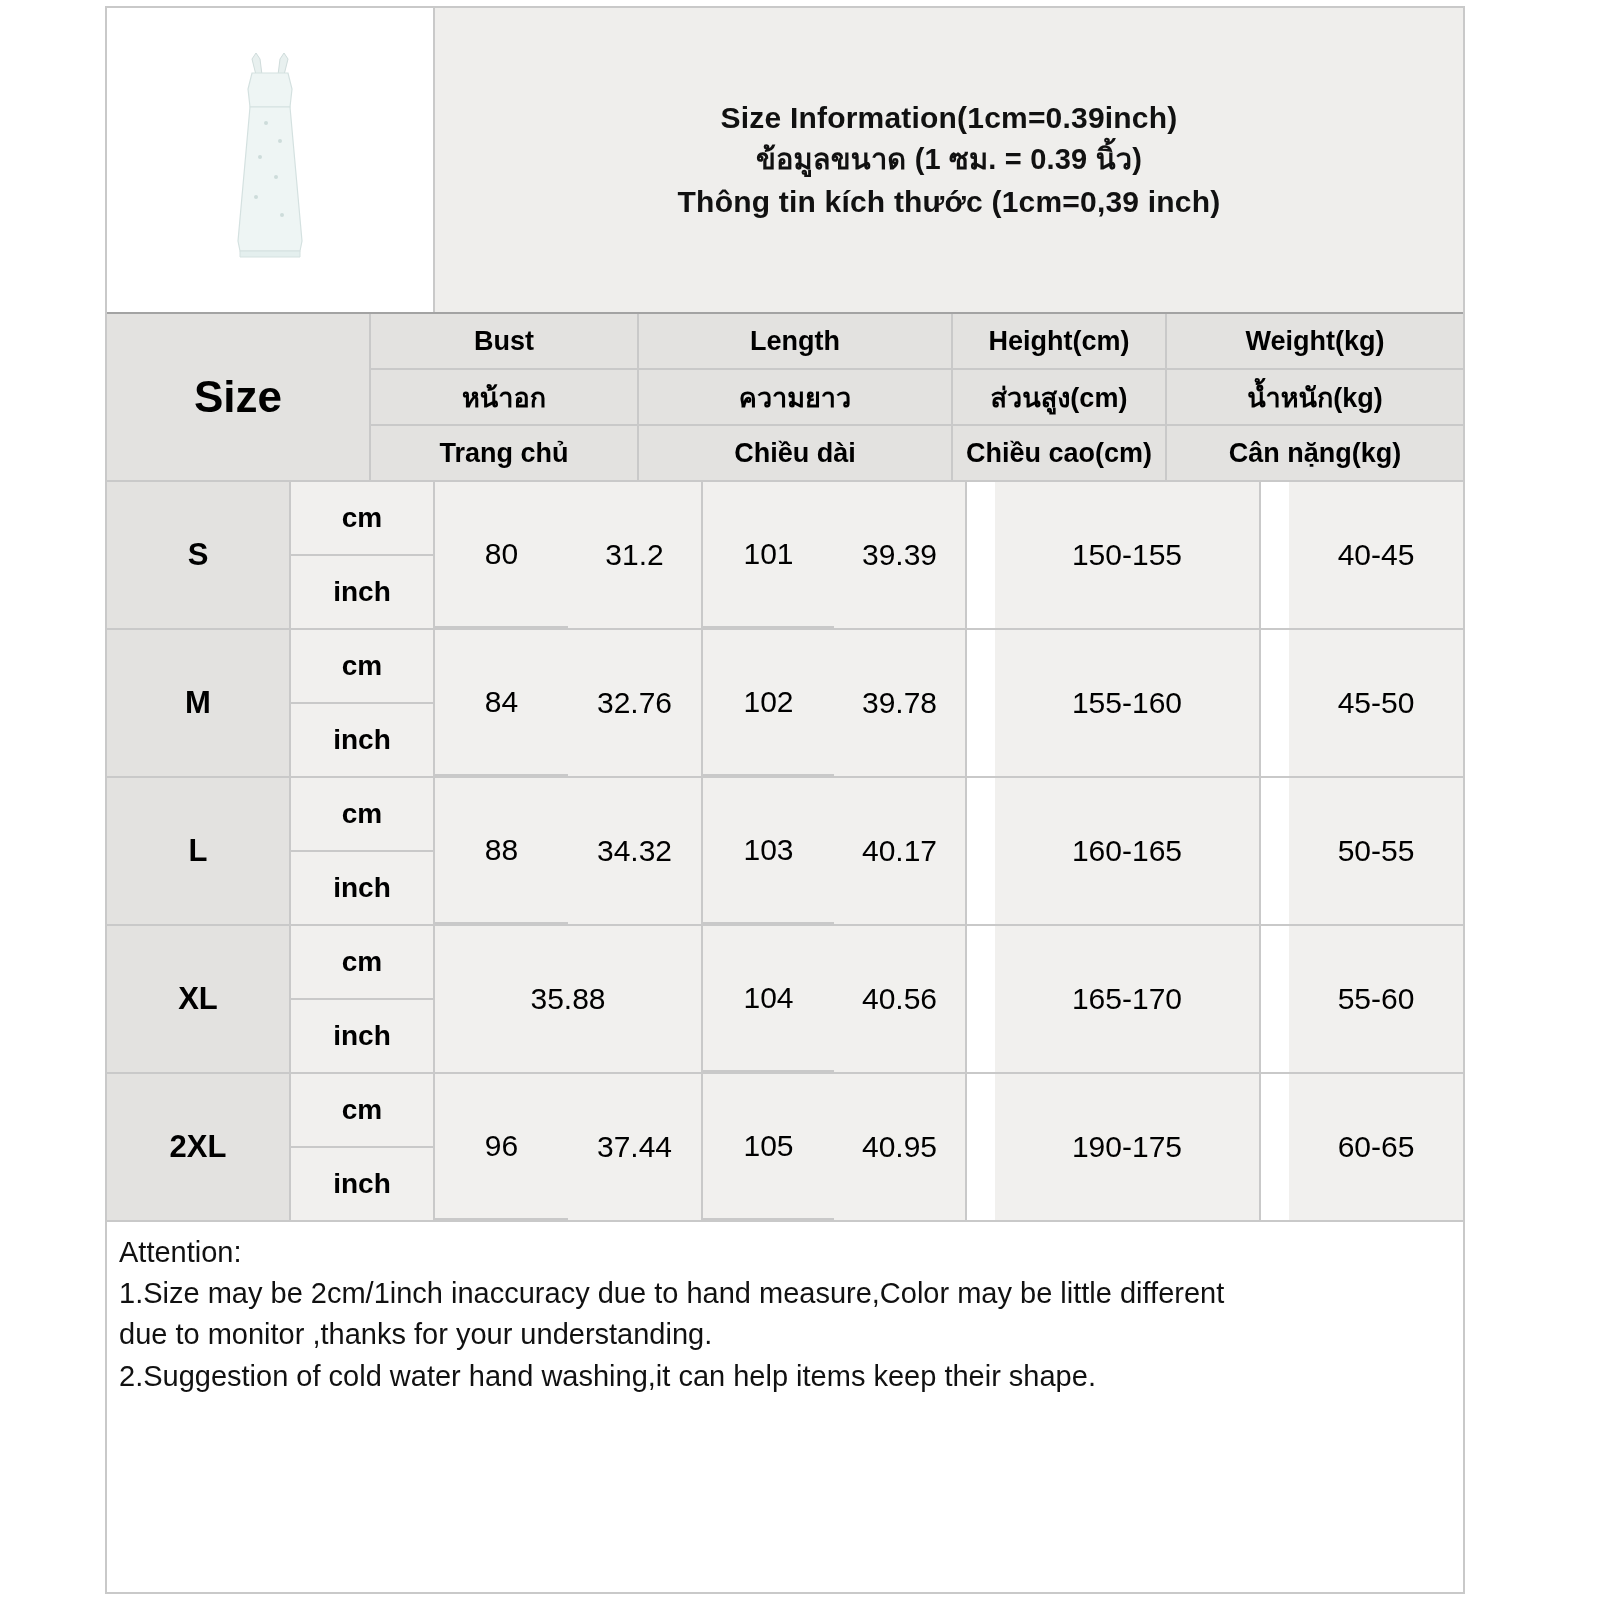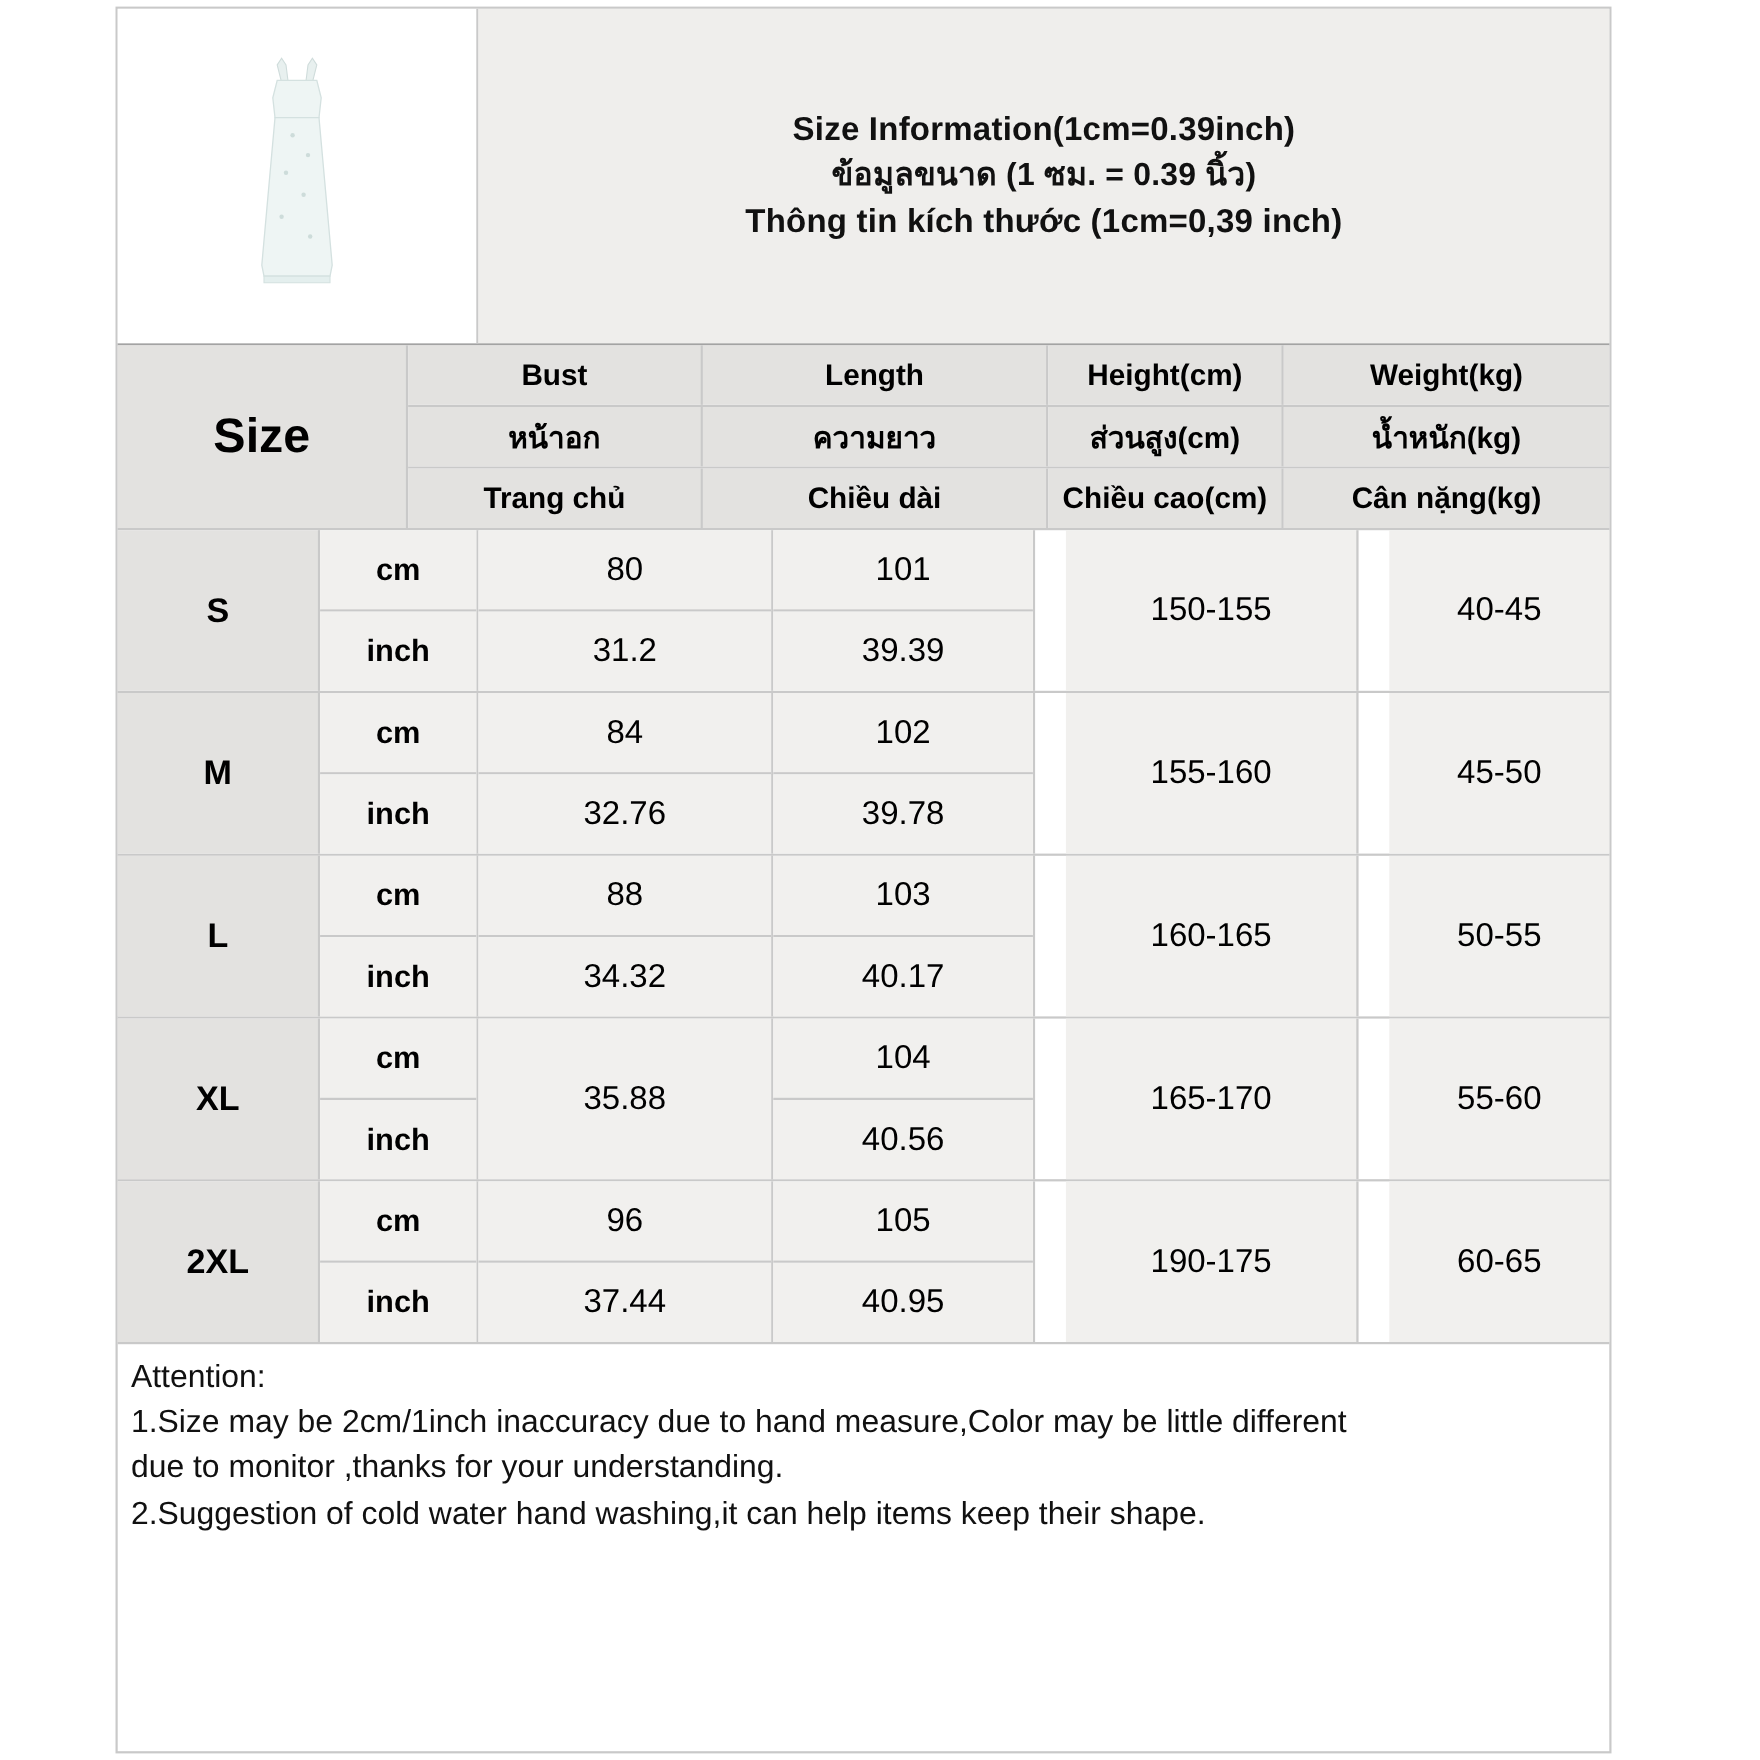--- a/index.html
+++ b/index.html
@@ -152,23 +152,23 @@
     background: #f1f0ee;
     border-bottom: 2px solid #c9c9c9;
     box-sizing: border-box;
   }
   .datarow .unit-col .u:last-child { border-bottom: none; }
   .datarow .vals-col {
     width: 268px;
     border-right: 2px solid #c9c9c9;
     box-sizing: border-box;
     display: flex;
-    flex-direction: column;
-  }
-  .datarow .vals-col.len { width: 238px; }
+    flex-direction: row;
+  }
+  .datarow .vals-col.len { width: 264px; }
   .datarow .vals-col .v {
     flex: 1;
     display: flex;
     align-items: center;
     justify-content: center;
     font-size: 30px;
     background: #f1f0ee;
     border-bottom: 2px solid #c9c9c9;
     box-sizing: border-box;
   }

